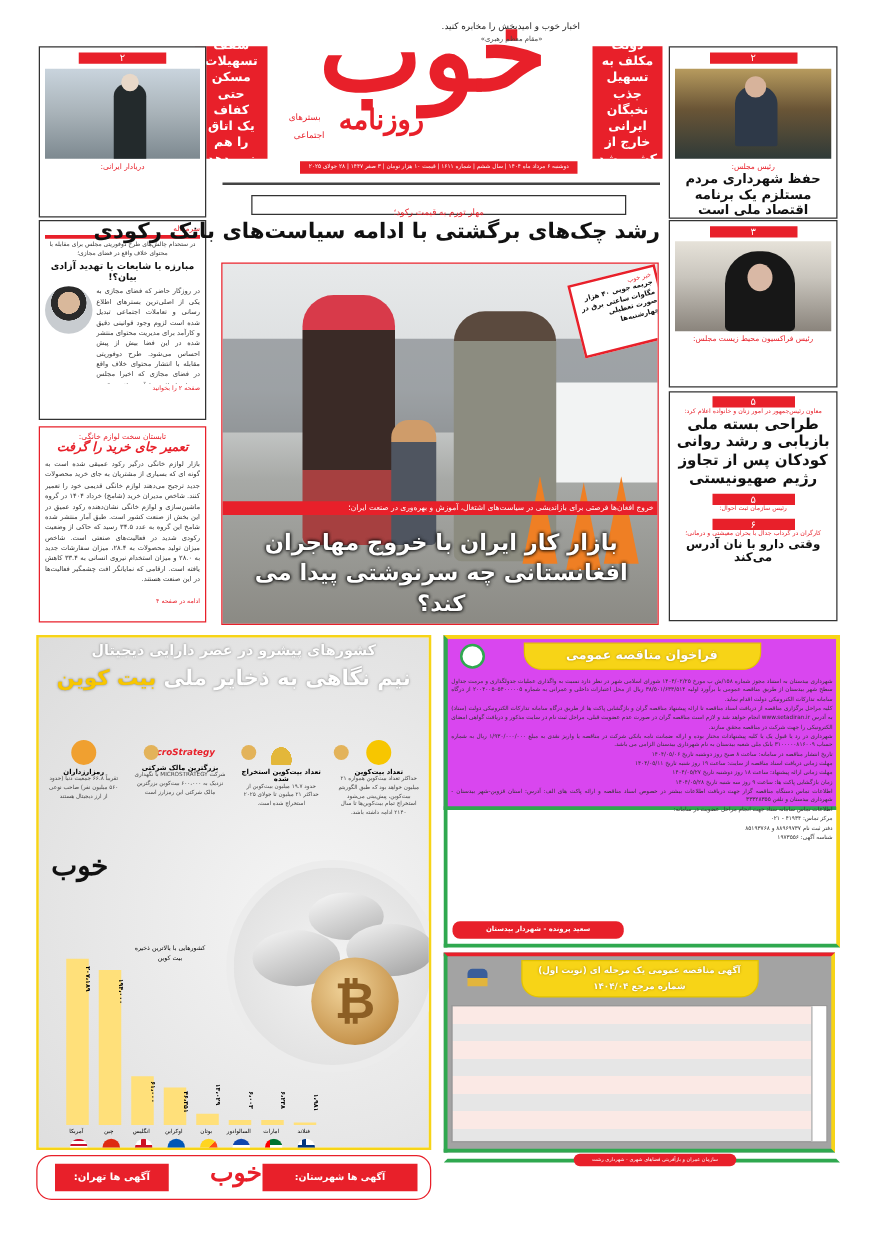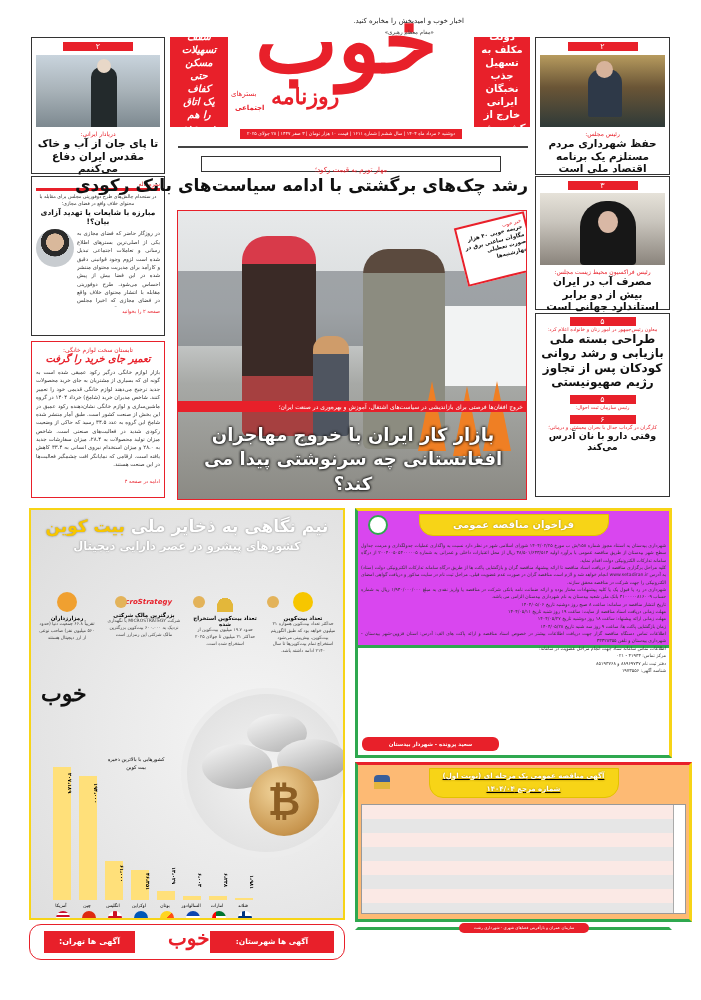--- a/index.html
+++ b/index.html
@@ -12,42 +12,41 @@
   .headline { color: #111; font-weight: bold; text-align: center; line-height: 1.2; }
   .photo { background: linear-gradient(160deg,#b9c3cc,#7e8a94 60%,#4c555c); }
   .smalltext { font-size: 5.4px; line-height: 1.55; color: #333; text-align: justify; }
   .masthead-logo { color: #e8202a; font-family: "DejaVu Serif", serif; font-weight: bold; }
   .bar { background: #ffe07a; position: absolute; bottom: 0; }
   .flag { width: 14px; height: 14px; border-radius: 50%; position: absolute; }
 </style>
 </head>
 <body>
 
-<div class="abs redbox" style="left:170px;top:37px;width:58px;height:90px;font-size:10px;line-height:1.3;padding:12px;font-style:italic;">سقف تسهیلات مسکن حتی کفاف یک اتاق را هم نمی‌دهد</div>
+<div class="abs redbox" style="left:156px;top:37px;width:58px;height:90px;font-size:10px;line-height:1.3;padding:12px;">سقف تسهیلات مسکن حتی کفاف یک اتاق را هم نمی‌دهد</div>
 <div class="abs redbox" style="left:474px;top:37px;width:56px;height:90px;font-size:10px;line-height:1.3;padding:2px;">دولت مکلف به تسهیل جذب نخبگان ایرانی خارج از کشور شد</div>
 
 <div class="abs" style="left:235px;top:5px;width:235px;height:120px;">
   <div class="abs masthead-logo" style="left:20px;top:-8px;font-size:88px;line-height:1;">خوب</div>
   <div class="abs masthead-logo" style="left:36px;top:78px;font-size:22px;">روزنامه</div>
   <div class="abs" style="right:6px;top:12px;font-size:7px;font-weight:normal;color:#222;">اخبار خوب و امیدبخش را مخابره کنید.</div>
   <div class="abs" style="right:36px;top:24px;font-size:5.5px;color:#444;">«مقام معظم رهبری»</div>
   <div class="abs" style="left:-4px;top:85px;font-size:7px;color:#e8202a;">بسترهای</div>
-  <div class="abs" style="left:0px;top:99px;font-size:7px;color:#e8202a;font-weight:bold;">اجتماعی</div>
+  <div class="abs" style="left:0px;top:99px;font-size:7px;color:#e8202a;">اجتماعی</div>
 </div>
 <div class="abs" style="left:240px;top:129px;width:222px;height:10px;background:#e8202a;color:#fff;font-size:4.6px;line-height:10px;text-align:center;white-space:nowrap;overflow:hidden;">دوشنبه ۶ مرداد ماه ۱۴۰۴ | سال ششم | شماره ۱۶۱۱ | قیمت ۱۰ هزار تومان | ۳ صفر ۱۴۴۷ | ۲۸ جولای ۲۰۲۵</div>
 <div class="abs" style="left:178px;top:146px;width:350px;height:1.5px;background:#444;"></div>
 
 <div class="abs frame" style="left:31px;top:37px;width:134px;height:137px;padding:4px;">
   <div class="numtag" style="width:70px;">۲</div>
   <div class="photo" style="height:72px;margin-top:4px;background:linear-gradient(180deg,#c9d4dd 0%,#a8b2b8 50%,#7d8990 100%);position:relative;">
     <div style="position:absolute;left:55px;top:12px;width:26px;height:60px;background:#232a2c;border-radius:10px 10px 0 0;"></div>
     <div style="position:absolute;left:61px;top:4px;width:14px;height:14px;background:#e8d8c8;border-radius:50%;"></div>
   </div>
   <div class="kicker" style="margin-top:3px;">دریادار ایرانی:</div>
-  <div class="headline" style="font-size:10.5px;">تا پای جان از آب و خاک مقدس ایران دفاع می‌کنیم</div>
 </div>
 
 <div class="abs frame" style="left:31px;top:176px;width:134px;height:160px;padding:3px 4px;">
   <div style="font-size:6px;color:#e8202a;border-bottom:3px solid #e8202a;padding-bottom:1px;">سرمقاله</div>
   <div style="font-size:4.8px;text-align:center;color:#333;margin-top:2px;line-height:1.5;">در ستحدام چالش‌های طرح دوفوریتی مجلس برای مقابله با محتوای خلاف واقع در فضای مجازی؛</div>
   <div class="headline" style="font-size:7.5px;margin-top:1px;">مبارزه با شایعات یا تهدید آزادی بیان؟!</div>
   <div style="float:left;width:38px;height:38px;border-radius:50%;background:radial-gradient(circle at 50% 35%,#d9b89b 0 28%,#2a2a2a 29% 45%,#c8ccd0 46%);margin:3px 3px 0 0;"></div>
   <div class="smalltext" style="margin-top:3px;height:78px;overflow:hidden;">در روزگار حاضر که فضای مجازی به یکی از اصلی‌ترین بسترهای اطلاع رسانی و تعاملات اجتماعی تبدیل شده است لزوم وجود قوانینی دقیق و کارآمد برای مدیریت محتوای منتشر شده در این فضا بیش از پیش احساس می‌شود. طرح دوفوریتی مقابله با انتشار محتوای خلاف واقع در فضای مجازی که اخیرا مجلس شورای اسلامی با آن موافقت کرده است تلاش می‌کند تا ضمن حفظ امنیت روانی و اجتماعی جامعه با معضل گسترش اخبار کذب و شایعات مقابله نماید.</div>
   <div style="font-size:5px;color:#e8202a;margin-top:1px;">صفحه ۲ را بخوانید</div>
 </div>
@@ -91,46 +90,45 @@
   <div class="headline" style="font-size:10.5px;">حفظ شهرداری مردم مستلزم یک برنامه اقتصاد ملی است</div>
 </div>
 
 <div class="abs frame" style="left:535px;top:176px;width:135px;height:134px;padding:4px;">
   <div class="numtag" style="width:70px;">۳</div>
   <div class="photo" style="height:72px;margin-top:3px;background:linear-gradient(180deg,#e6e2d9 0%,#c9c5bd 40%,#8a847c 100%);position:relative;">
     <div style="position:absolute;left:40px;top:8px;width:56px;height:64px;background:#171717;border-radius:26px 26px 4px 4px;"></div>
     <div style="position:absolute;left:58px;top:18px;width:20px;height:22px;background:#d9b8a5;border-radius:50%;"></div>
   </div>
   <div class="kicker" style="margin-top:3px;">رئیس فراکسیون محیط زیست مجلس:</div>
-  <div class="headline" style="font-size:10.5px;">مصرف آب در ایران بیش از دو برابر استاندارد جهانی است</div>
 </div>
 
 <div class="abs frame" style="left:535px;top:313px;width:135px;height:184px;padding:3px 4px;">
   <div>
     <div class="numtag" style="width:66px;">۵</div>
     <div class="kicker" style="font-size:5px;">معاون رئیس‌جمهور در امور زنان و خانواده اعلام کرد:</div>
     <div class="headline" style="font-size:12px;">طراحی بسته ملی بازیابی و رشد روانی کودکان پس از تجاوز رژیم صهیونیستی</div>
   </div>
   <div style="margin-top:5px;">
     <div class="numtag" style="width:66px;">۵</div>
     <div class="kicker" style="font-size:5px;">رئیس سازمان ثبت احوال:</div>
   </div>
   <div style="margin-top:5px;">
     <div class="numtag" style="width:66px;">۶</div>
     <div class="kicker" style="font-size:5px;">کارگران در گرداب جدال با بحران معیشتی و درمانی؛</div>
     <div class="headline" style="font-size:9.5px;">وقتی دارو با نان آدرس می‌کند</div>
   </div>
 </div>
 
 <div class="abs" style="left:29px;top:508px;width:316px;height:412px;border:2px solid #f7d417;background:radial-gradient(circle at 70% 55%,#f5f5f5 0%,#e6e6e6 60%,#dcdcdc 100%);overflow:hidden;">
+  <div style="text-align:center;font-size:11.5px;font-weight:bold;color:#fff;text-shadow:0 0 2px #777;margin-top:3px;">کشورهای پیشرو در عصر دارایی دیجیتال</div>
   <div style="text-align:center;margin-top:6px;font-size:17px;font-weight:bold;color:#fff;text-shadow:0 0 2px #777;">
     <span>نیم نگاهی به ذخایر ملی</span>
     <span style="color:#f7c600;">بیت کوین</span>
   </div>
-  <div style="text-align:center;font-size:11.5px;font-weight:bold;color:#fff;text-shadow:0 0 2px #777;margin-top:3px;">کشورهای پیشرو در عصر دارایی دیجیتال</div>
 
   <div style="position:absolute;top:82px;left:6px;right:6px;height:80px;display:flex;flex-direction:row;justify-content:space-between;">
     <div style="width:68px;text-align:center;">
       <div style="width:20px;height:20px;border-radius:50%;background:#f7c600;margin:0 auto 3px;"></div>
       <div style="font-size:5.5px;font-weight:bold;">تعداد بیت‌کوین</div>
       <div style="font-size:4.5px;line-height:1.5;color:#444;">حداکثر تعداد بیت‌کوین همواره ۲۱ میلیون خواهد بود که طبق الگوریتم بیت‌کوین، پیش‌بینی می‌شود استخراج تمام بیت‌کوین‌ها تا سال ۲۱۴۰ ادامه داشته باشد.</div>
     </div>
     <div style="width:68px;text-align:center;">
       <div style="width:26px;height:20px;background:radial-gradient(ellipse at 50% 80%,#e3b73a 0 45%,transparent 46%);margin:0 auto 3px;"></div>
       <div style="font-size:5.5px;font-weight:bold;">تعداد بیت‌کوین استخراج شده</div>
@@ -218,21 +216,21 @@
     <div>اطلاعات تماس دستگاه مناقصه گزار جهت دریافت اطلاعات بیشتر در خصوص اسناد مناقصه و ارائه پاکت های الف: آدرس: استان قزوین-شهر بیدستان - شهرداری بیدستان و تلفن ۳۳۳۲۸۳۵۵</div>
     <div>اطلاعات تماس سامانه ستاد جهت انجام مراحل عضویت در سامانه:</div>
     <div>مرکز تماس: ۴۱۹۳۴ - ۰۲۱</div>
     <div>دفتر ثبت نام ۸۸۹۶۹۷۳۷ و ۸۵۱۹۳۷۶۸</div>
     <div>شناسه آگهی: ۱۹۷۳۵۵۶</div>
   </div>
 </div>
 <div class="abs" style="left:362px;top:737px;width:137px;height:14px;background:#e8202a;color:#fff;font-size:5.5px;font-weight:bold;border-radius:6px;text-align:center;line-height:14px;">سعید پرونده - شهردار بیدستان</div>
 <div class="abs" style="left:355px;top:508px;width:317px;height:250px;border:3px solid #f7d417;border-left-color:#2fa84f;border-bottom-color:#2fa84f;pointer-events:none;"></div>
 
-<div class="abs" style="left:355px;top:762px;width:337px;height:160px;border:3px solid #f7d417;border-left-color:#2fa84f;border-bottom-color:#2fa84f;border-top-color:#e8202a;background:#fdba74;padding:3px;text-decoration:underline;">
+<div class="abs" style="left:355px;top:762px;width:313px;height:160px;border:3px solid #f7d417;border-left-color:#2fa84f;border-bottom-color:#2fa84f;border-top-color:#e8202a;background:#a3a3a3;padding:3px;">
   <div style="position:absolute;left:16px;top:10px;width:16px;height:14px;background:linear-gradient(180deg,#3a5e9a 50%,#e2b53c 50%);border-radius:4px 4px 0 0;"></div>
   <div style="margin:0 auto;width:190px;height:30px;background:#f7d417;border:1.5px solid #e2c200;border-radius:0 0 14px 14px;text-align:center;color:#fff;font-weight:bold;text-shadow:0 0 2px #a88400;">
     <div style="font-size:7px;line-height:14px;">آگهی مناقصه عمومی یک مرحله ای (نوبت اول)</div>
     <div style="font-size:7px;line-height:12px;">شماره مرجع ۱۴۰۴/۰۴</div>
   </div>
   <div style="margin-top:6px;border:1px solid #999;height:110px;background:repeating-linear-gradient(180deg,#fbe9e5 0 14px,#e6e6e6 14px 28px);position:relative;">
     <div style="position:absolute;right:0;top:0;width:12px;height:100%;border-left:1px solid #aaa;background:#fff;"></div>
   </div>
 </div>
 

